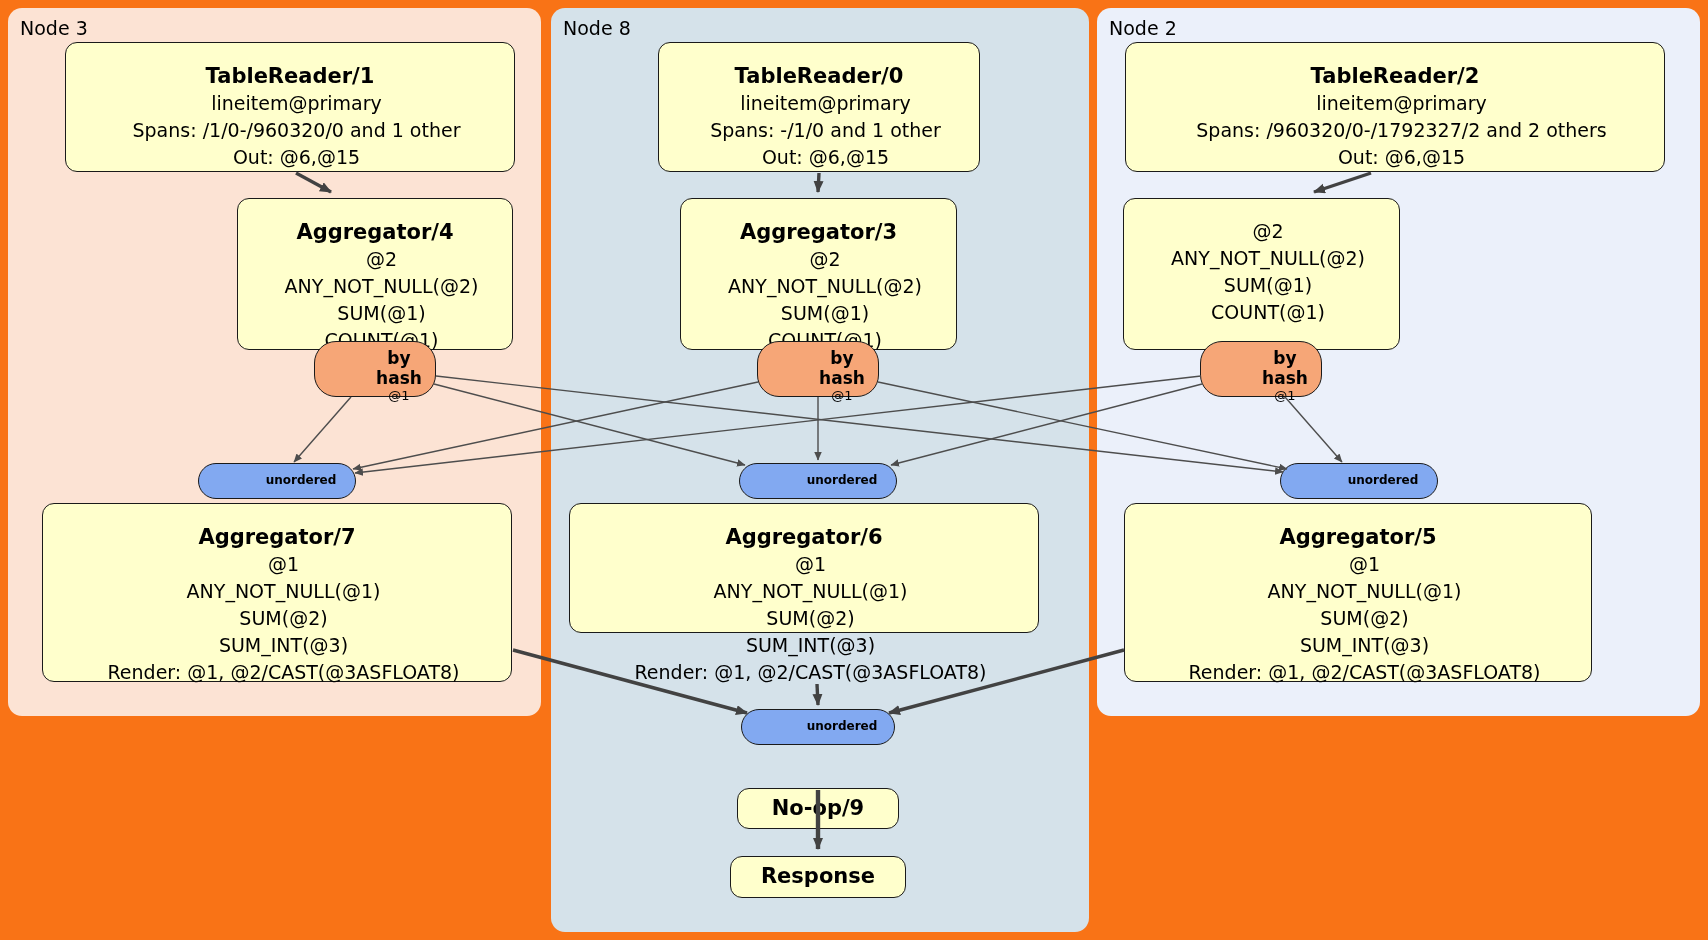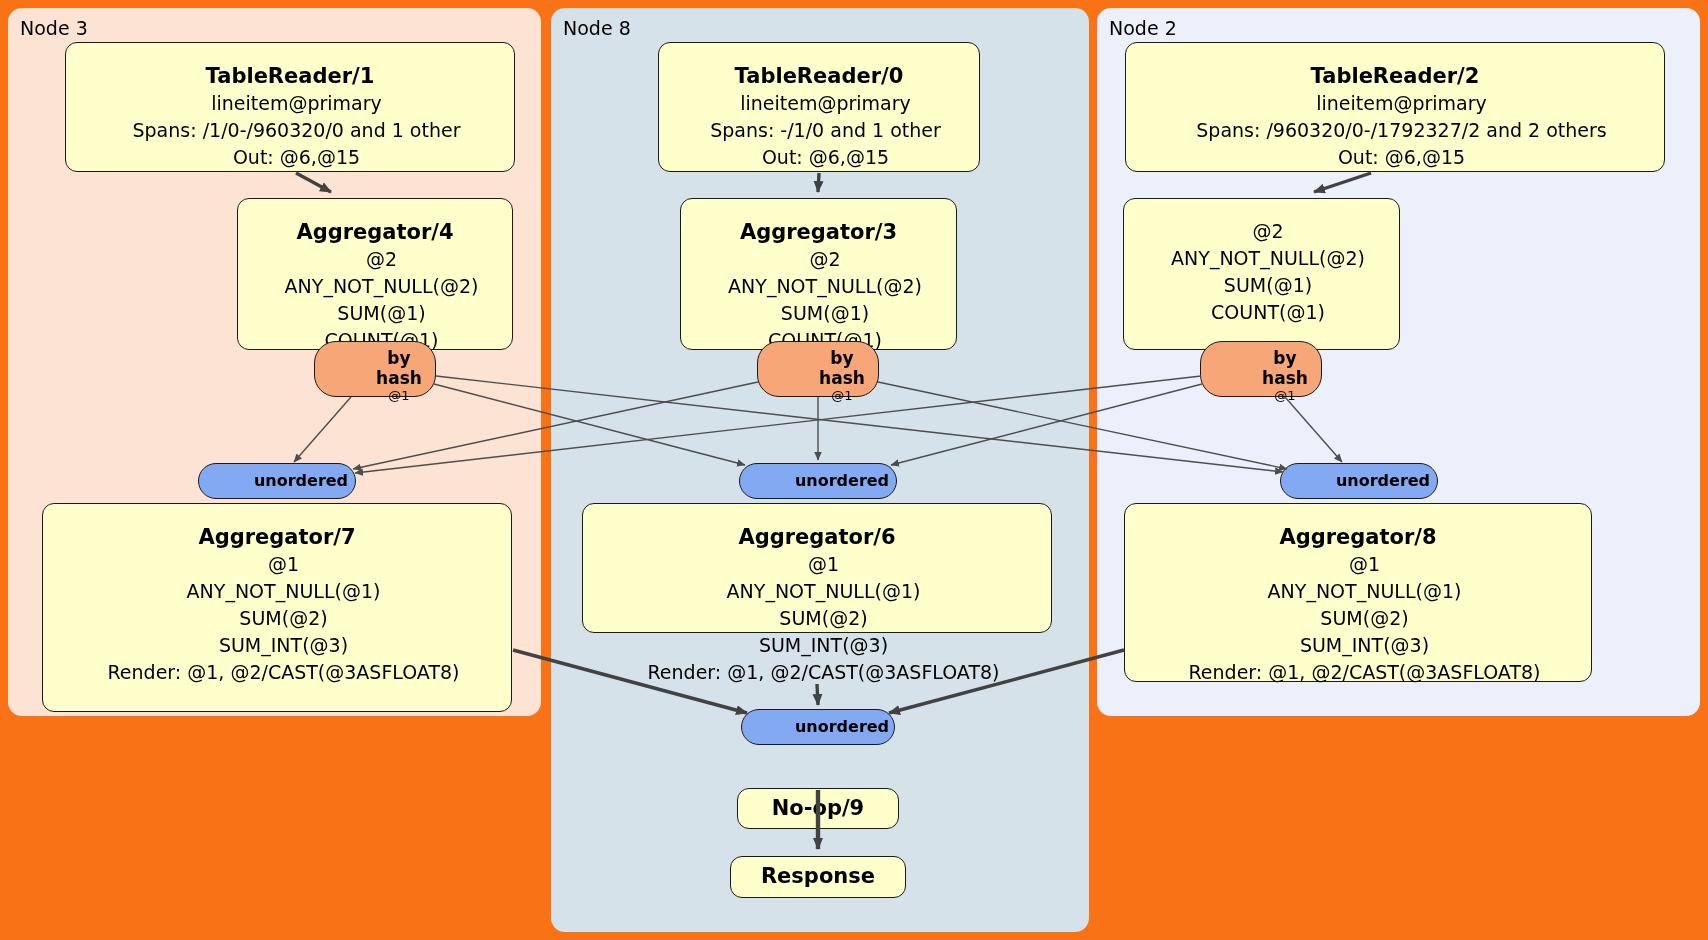--- a/index.html
+++ b/index.html
@@ -19,39 +19,39 @@
     z-index:2;text-align:center;color:#000;box-sizing:border-box;padding-top:19px;
   }
   .ptitle{font-size:21px;font-weight:bold;line-height:28px;}
   .pline{font-size:19px;line-height:27px;margin-left:13px;}
   #b-tr1{left:65px;top:42px;width:450px;height:130px;}
   #b-tr0{left:658px;top:42px;width:322px;height:130px;}
   #b-tr2{left:1125px;top:42px;width:540px;height:130px;}
   #b-agg4{left:237px;top:198px;width:276px;height:152px;}
   #b-agg3{left:680px;top:198px;width:277px;height:152px;}
   #b-agg5{left:1123px;top:198px;width:277px;height:152px;}
-  #b-agg7{left:42px;top:503px;width:470px;height:209px;}
-  #b-agg6{left:582px;top:503px;width:470px;height:130px;}
+  #b-agg7{left:42px;top:503px;width:470px;height:179px;}
+  #b-agg6{left:569px;top:503px;width:470px;height:130px;}
   #b-agg8{left:1124px;top:503px;width:468px;height:179px;}
   #b-noop{left:737px;top:788px;width:162px;height:41px;padding-top:0;}
   #b-response{left:730px;top:856px;width:176px;height:42px;padding-top:0;}
   #b-noop .ptitle,#b-response .ptitle{line-height:38px;}
   
   .oval{
     position:absolute;border:1.6px solid #1a1a1a;z-index:2;text-align:center;
     color:#000;box-sizing:border-box;padding-left:48px;
   }
   .hash{width:122px;height:56px;border-radius:22px;background:#f6a677;padding-top:6px;}
   .hash .hlabel{font-size:17px;font-weight:bold;line-height:20px;}
   .hash .hkey{font-size:13px;line-height:16px;}
   #o-hash4{left:314px;top:341px;}
   #o-hash3{left:757px;top:341px;}
   #o-hash5{left:1200px;top:341px;}
   .stream{width:158px;height:36px;border-radius:18px;background:#82a9f1;}
-  .stream .slabel{font-size:16px;font-weight:bold;line-height:33px;}
+  .stream .slabel{font-size:12px;font-weight:bold;line-height:33px;}
   #o-uoL{left:198px;top:463px;}
   #o-uoM{left:739px;top:463px;}
   #o-uoR{left:1280px;top:463px;}
   #o-uoB{left:741px;top:709px;width:154px;}
   
   #edges{position:absolute;left:0;top:0;z-index:3;pointer-events:none;}
   .tk{stroke:#424242;stroke-width:3.4px;fill:none;}
   .tk2{stroke:#424242;stroke-width:4.4px;fill:none;}
   .tn{stroke:#4d4d4d;stroke-width:1.4px;fill:none;}
 </style>
@@ -126,21 +126,21 @@
   <div class="pbox" id="b-agg6">
     <div class="ptitle">Aggregator/6</div>
     <div class="pline">@1</div>
     <div class="pline">ANY_NOT_NULL(@1)</div>
     <div class="pline">SUM(@2)</div>
     <div class="pline">SUM_INT(@3)</div>
     <div class="pline">Render: @1, @2/CAST(@3ASFLOAT8)</div>
   </div>
 
   <div class="pbox" id="b-agg8">
-    <div class="ptitle">Aggregator/8</div>
+    <div class="ptitle">Aggregator/5</div>
     <div class="pline">@1</div>
     <div class="pline">ANY_NOT_NULL(@1)</div>
     <div class="pline">SUM(@2)</div>
     <div class="pline">SUM_INT(@3)</div>
     <div class="pline">Render: @1, @2/CAST(@3ASFLOAT8)</div>
   </div>
 
   <div class="pbox" id="b-noop">
     <div class="ptitle">No-op/9</div>
   </div>

